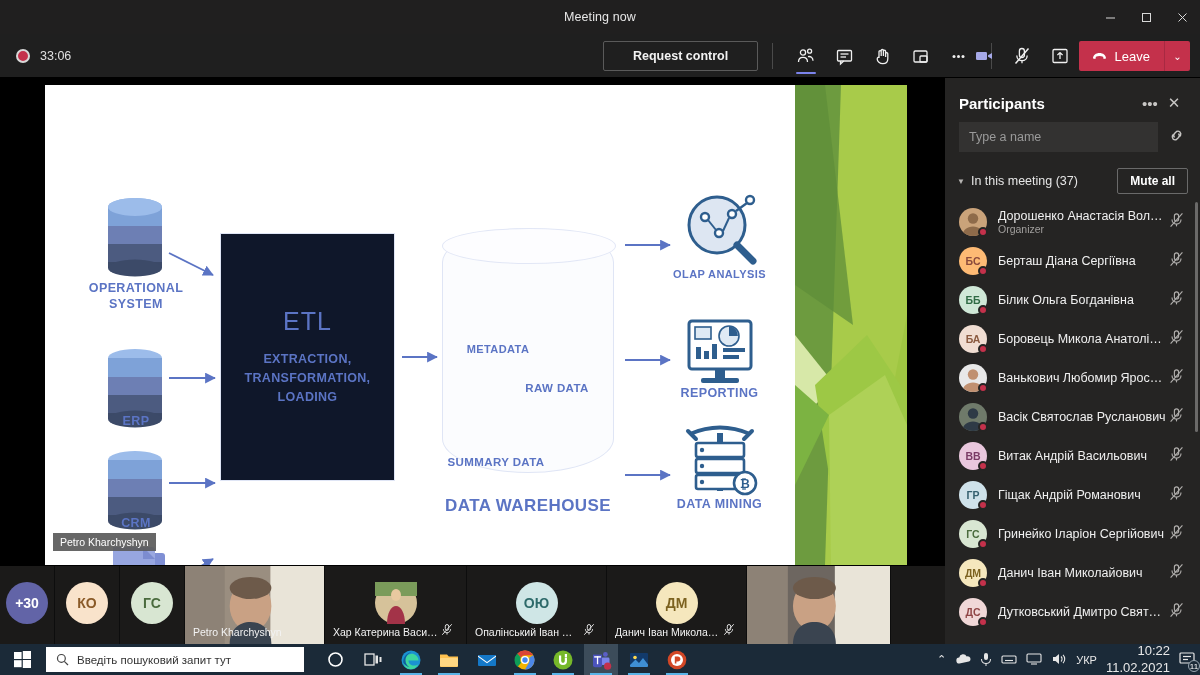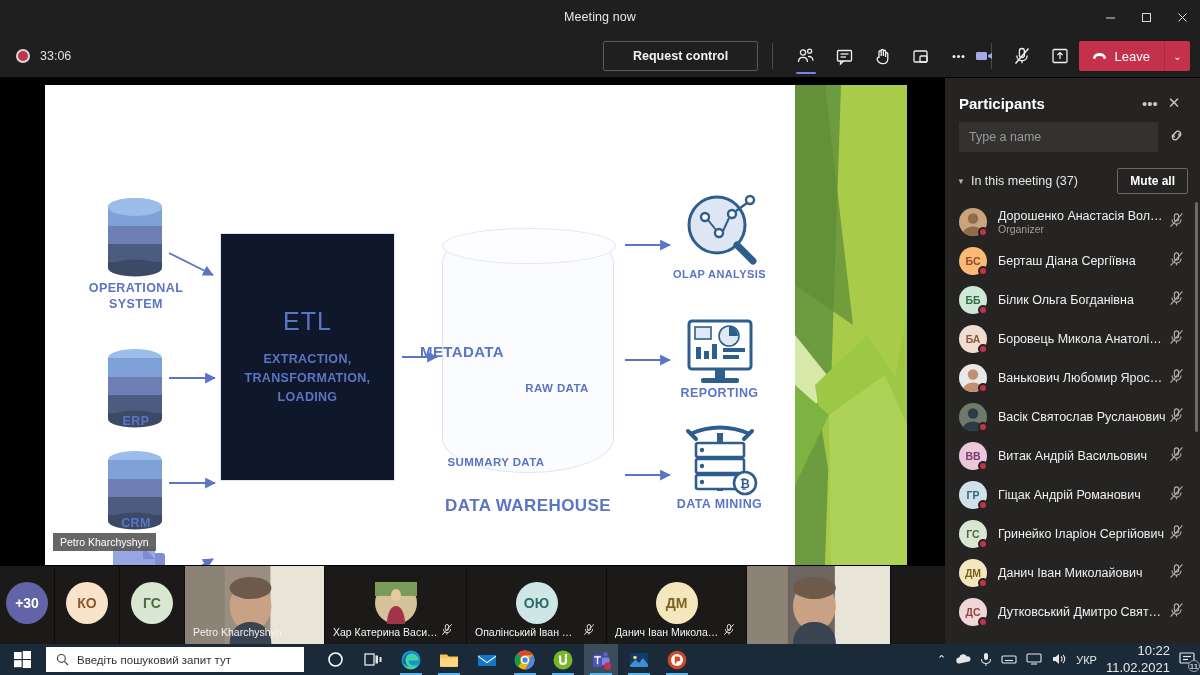--- a/index.html
+++ b/index.html
@@ -419,21 +419,21 @@
           <div class="etl-title">ETL</div>
           <div class="etl-sub">EXTRACTION,<br>TRANSFORMATION,<br>LOADING</div>
         </div>
         <div class="dw-cyl"></div>
 
         <div class="lbl" style="left:28px;top:196px;width:126px;font-size:12.5px;">OPERATIONAL<br>SYSTEM</div>
         <div class="lbl" style="left:48px;top:329px;width:86px;font-size:12.5px;">ERP</div>
         <div class="lbl" style="left:48px;top:431px;width:86px;font-size:12.5px;">CRM</div>
         
 
-        <div class="lbl" style="left:372px;top:258px;width:90px;font-size:15px;">METADATA</div>
+        <div class="lbl" style="left:408px;top:258px;width:90px;font-size:11px;">METADATA</div>
         <div class="lbl" style="left:462px;top:296px;width:100px;font-size:11.5px;">RAW DATA</div>
         <div class="lbl" style="left:386px;top:370px;width:130px;font-size:11.5px;">SUMMARY DATA</div>
         <div class="lbl" style="left:383px;top:410px;width:200px;font-size:17px;">DATA WAREHOUSE</div>
 
         <div class="lbl" style="left:597px;top:183px;width:155px;font-size:11px;">OLAP ANALYSIS</div>
         <div class="lbl" style="left:607px;top:301px;width:135px;font-size:12.5px;">REPORTING</div>
         <div class="lbl" style="left:607px;top:412px;width:135px;font-size:12.5px;">DATA MINING</div>
       </div>
 
       <div class="presenter-tag">Petro Kharchyshyn</div>

